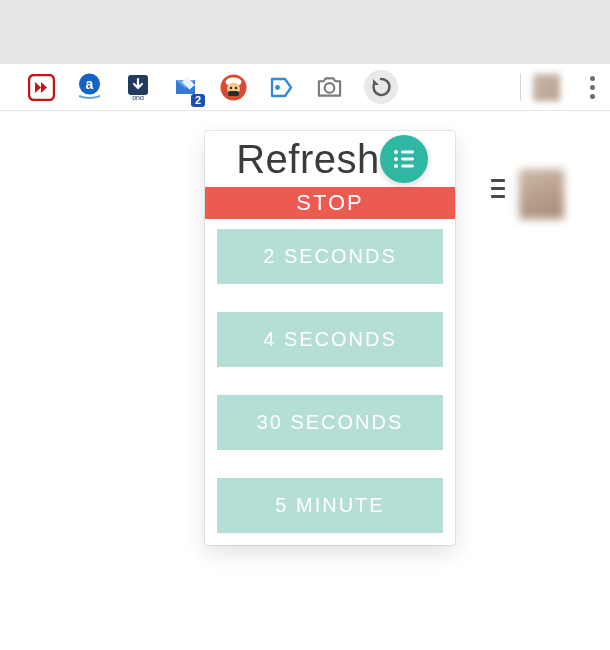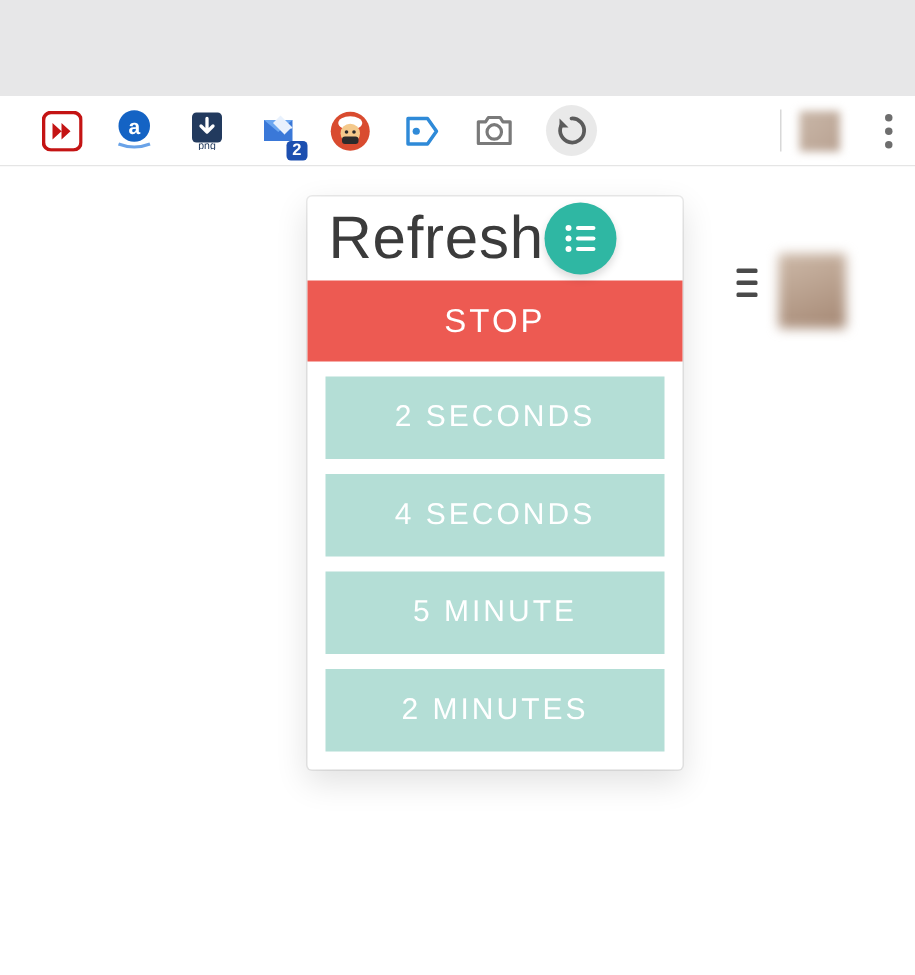--- a/index.html
+++ b/index.html
@@ -14,25 +14,25 @@
   .ext-circle{width:32px;height:32px;border-radius:50%;display:flex;align-items:center;justify-content:center}
   .ext-history{background:#e9e9e9}
   .badge{position:absolute;right:-6px;bottom:-6px;background:#1c4fb0;color:#fff;font-size:11px;font-weight:bold;border-radius:3px;padding:1px 4px;line-height:1}
   
   .content{position:relative;height:calc(650px - 63px - 46px);background:#fff}
   .avatar-side{position:absolute;right:46px;top:58px;width:45px;height:50px;background:linear-gradient(160deg,#cdb9a8,#a58874);filter:blur(4px);border-radius:2px}
   .ham-peek{position:absolute;right:105px;top:68px;display:flex;flex-direction:column;gap:5px}
   .ham-peek span{width:14px;height:3px;background:#4a4a4a;border-radius:1px}
   
   .popup{position:absolute;left:205px;top:20px;width:250px;background:#fff;border-radius:3px;box-shadow:0 0 0 1px rgba(0,0,0,.08),0 8px 22px rgba(0,0,0,.12)}
-  .popup-head{display:flex;align-items:center;justify-content:flex-start;padding:4px 10px 4px 14px}
+  .popup-head{display:flex;align-items:center;justify-content:center;padding:4px 10px 4px 14px}
   .popup-title{font-size:40px;font-weight:300;color:#3b3b3b;letter-spacing:.5px}
   .popup-menu-btn{width:48px;height:48px;border-radius:50%;background:#2fb7a3;display:flex;align-items:center;justify-content:center;box-shadow:0 3px 6px rgba(0,0,0,.15);flex-shrink:0}
-  .stop-btn{background:#ed5a52;color:#fff;text-align:center;font-size:22px;letter-spacing:2px;font-weight:400;padding:14px 0;cursor:pointer}
-  .opt-list{padding:10px 12px 12px;display:flex;flex-direction:column;gap:10px}
+  .stop-btn{background:#ed5a52;color:#fff;text-align:center;font-size:22px;letter-spacing:2px;font-weight:400;padding:3px 0;cursor:pointer}
+  .opt-list{padding:10px 12px 12px;display:flex;flex-direction:column;gap:28px}
   .opt{background:#b4ded6;color:#fff;text-align:center;font-size:20px;letter-spacing:2px;font-weight:400;padding:16px 0;cursor:pointer}
 </style>
 </head>
 <body>
 
 <div class="omnibox"></div>
 
 <div class="toolbar">
   <div class="ext-row">
 
@@ -133,18 +133,18 @@
             <rect x="9" y="8.6" width="13" height="2.8" rx="1.4" fill="#fff"></rect>
           <circle cx="4" cy="17" r="2" fill="#fff"></circle>
             <rect x="9" y="15.6" width="13" height="2.8" rx="1.4" fill="#fff"></rect>
         </svg>
       </div>
     </div>
     <div class="stop-btn">STOP</div>
     <div class="opt-list">
       <div class="opt">2 SECONDS</div>
       <div class="opt">4 SECONDS</div>
+      <div class="opt">30 SECONDS</div>
       <div class="opt">5 MINUTE</div>
-      <div class="opt">2 MINUTES</div>
     </div>
   </div>
 
 </div>
 
 </body></html>

